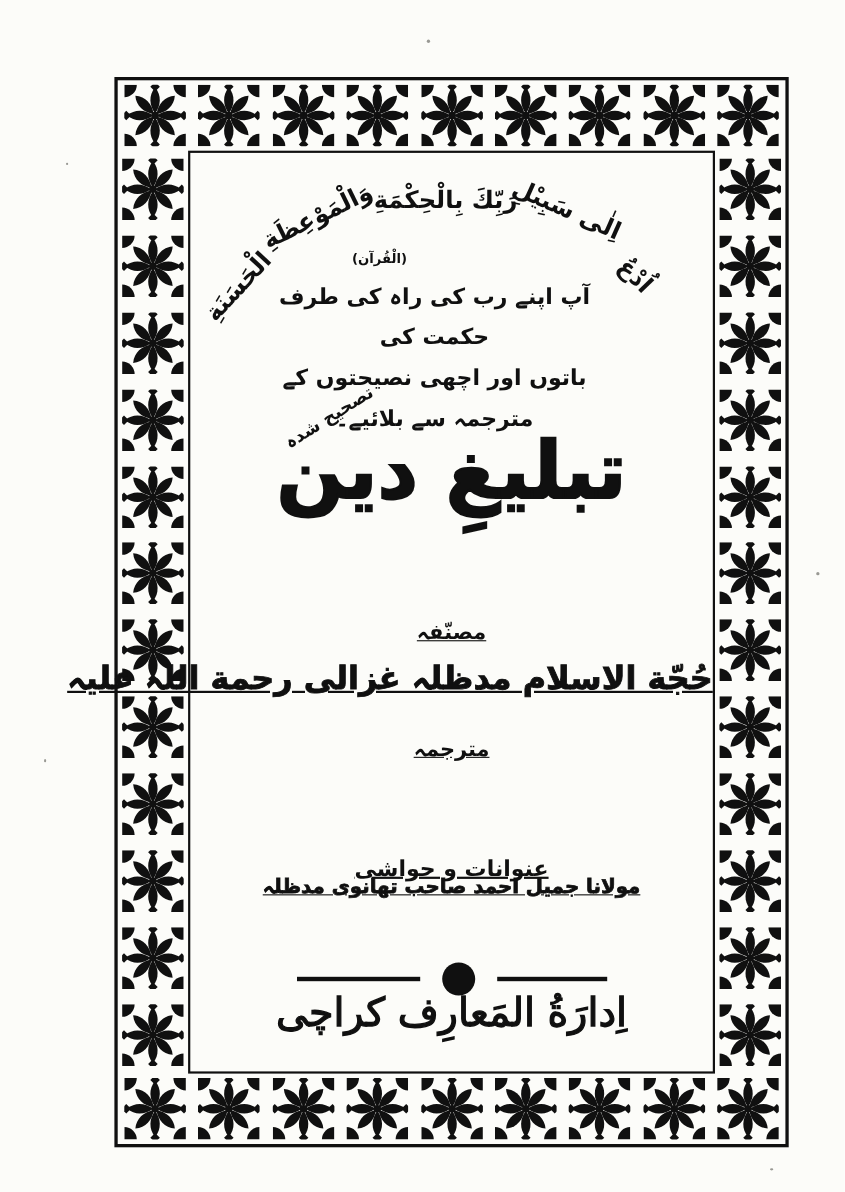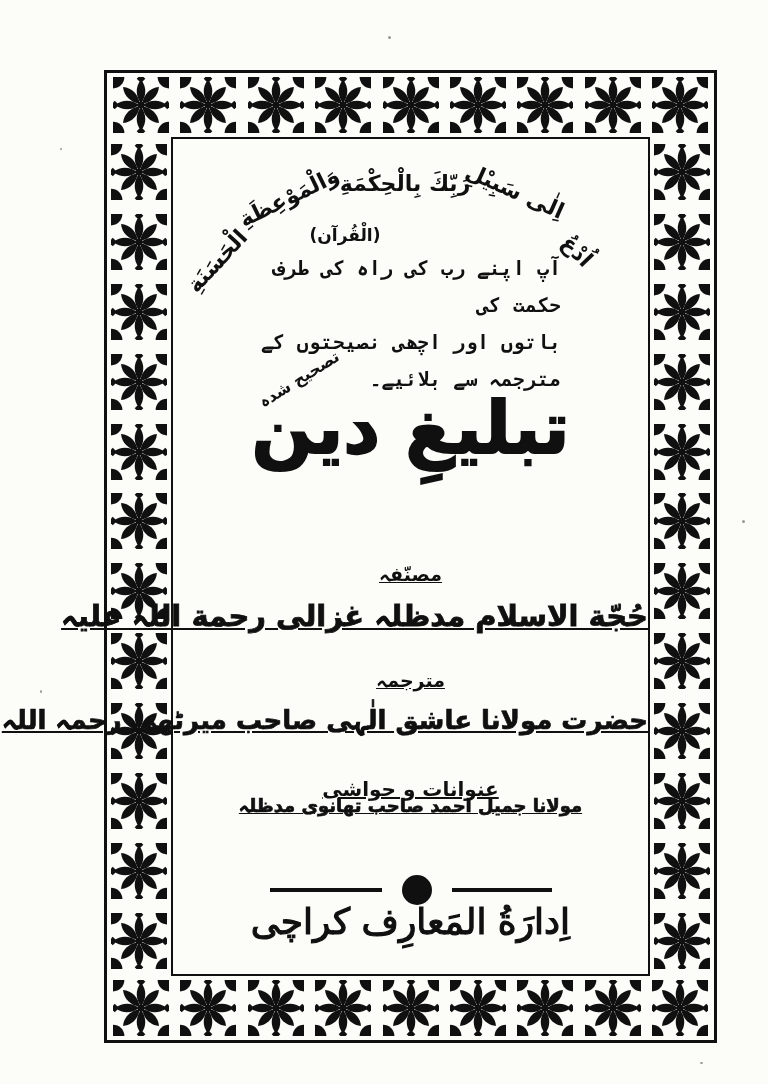--- a/index.html
+++ b/index.html
@@ -33,25 +33,25 @@
     direction:rtl; transform-origin:center;
   }
   .seg1{ left:404px; top:112px; transform:translate(-50%,-50%) rotate(46deg); }
   .seg2{ left:342px; top:52px;  transform:translate(-50%,-50%) rotate(24deg); }
   .seg3{ left:232px; top:25px;  transform:translate(-50%,-50%);margin-top:19px; }
   .seg4{ left:116px; top:58px;  transform:translate(-50%,-50%) rotate(-26deg); }
   .seg5{ left:44px;  top:122px; transform:translate(-50%,-50%) rotate(-47deg); }
 
   .quran-source{
     position:absolute; left:172px; top:96px; transform:translate(-50%,-50%);
-    font-size:17px; font-weight:bold; direction:rtl; white-space:nowrap;
+    font-size:12px; font-weight:bold; direction:rtl; white-space:nowrap;
   }
   .translation{
-    position:absolute; top:112px; left:56px; width:332px; 
-    font-size:20px; font-weight:bold; line-height:37px; direction:rtl;font-family:Liberation Mono, monospace;
+    position:absolute; top:112px; left:56px; width:332px; text-align:center;
+    font-size:20px; font-weight:bold; line-height:37px; direction:rtl;
   }
   .edition-note{
     position:absolute; left:126px; top:240px;
     transform:translate(-50%,-50%) rotate(-32deg);
     font-size:16px; font-weight:bold; direction:rtl; white-space:nowrap;
   }
   .main-title{
     position:absolute; top:232px; left:0; right:0; margin:0; text-align:center;
     font-size:72px; font-weight:bold; line-height:1.6; direction:rtl;
     -webkit-text-stroke:2px var(--ink); white-space:nowrap;
@@ -275,21 +275,20 @@
         <div>باتوں اور اچھی نصیحتوں کے مترجمہ سے بلائیے۔</div>
       </div>
 
       <div class="edition-note">تصحیح شدہ</div>
 
       <h1 class="main-title">تبلیغِ دین</h1>
 
       <div class="row author-label">مصنّفہ</div>
       <div class="row author-name">حُجّة الاسلام مدظلہ غزالی رحمة اللہ علیہ</div>
       <div class="row translator-label">مترجمہ</div>
-      <div class="row translator-name">حضرت مولانا عاشق الٰہی صاحب میرٹھی رحمہ اللہ</div>
       <div class="row annotator-label">عنوانات و حواشی</div>
       <div class="row annotator-name">مولانا جمیل احمد صاحب تھانوی مدظلہ</div>
 
       <div class="divider">
         <span class="line line-l"></span>
         <span class="dot"></span>
         <span class="line line-r"></span>
       </div>
 
       <div class="publisher">اِدارَةُ المَعارِف کراچی</div>

